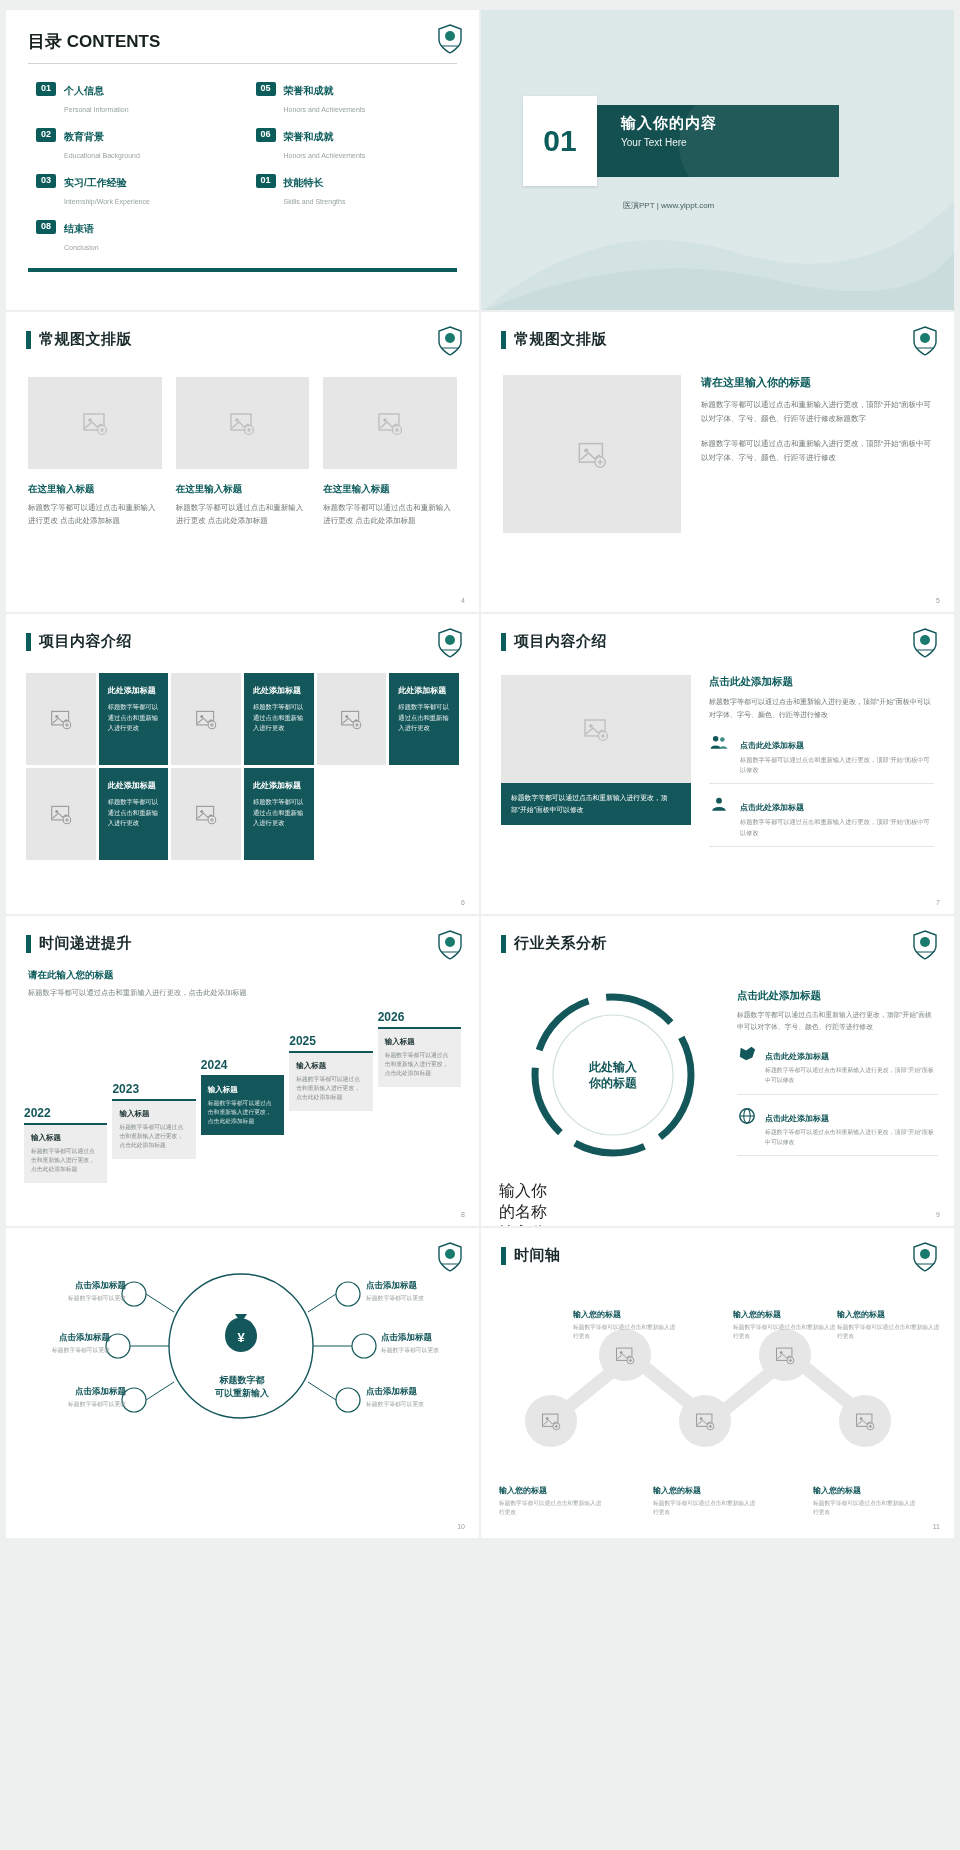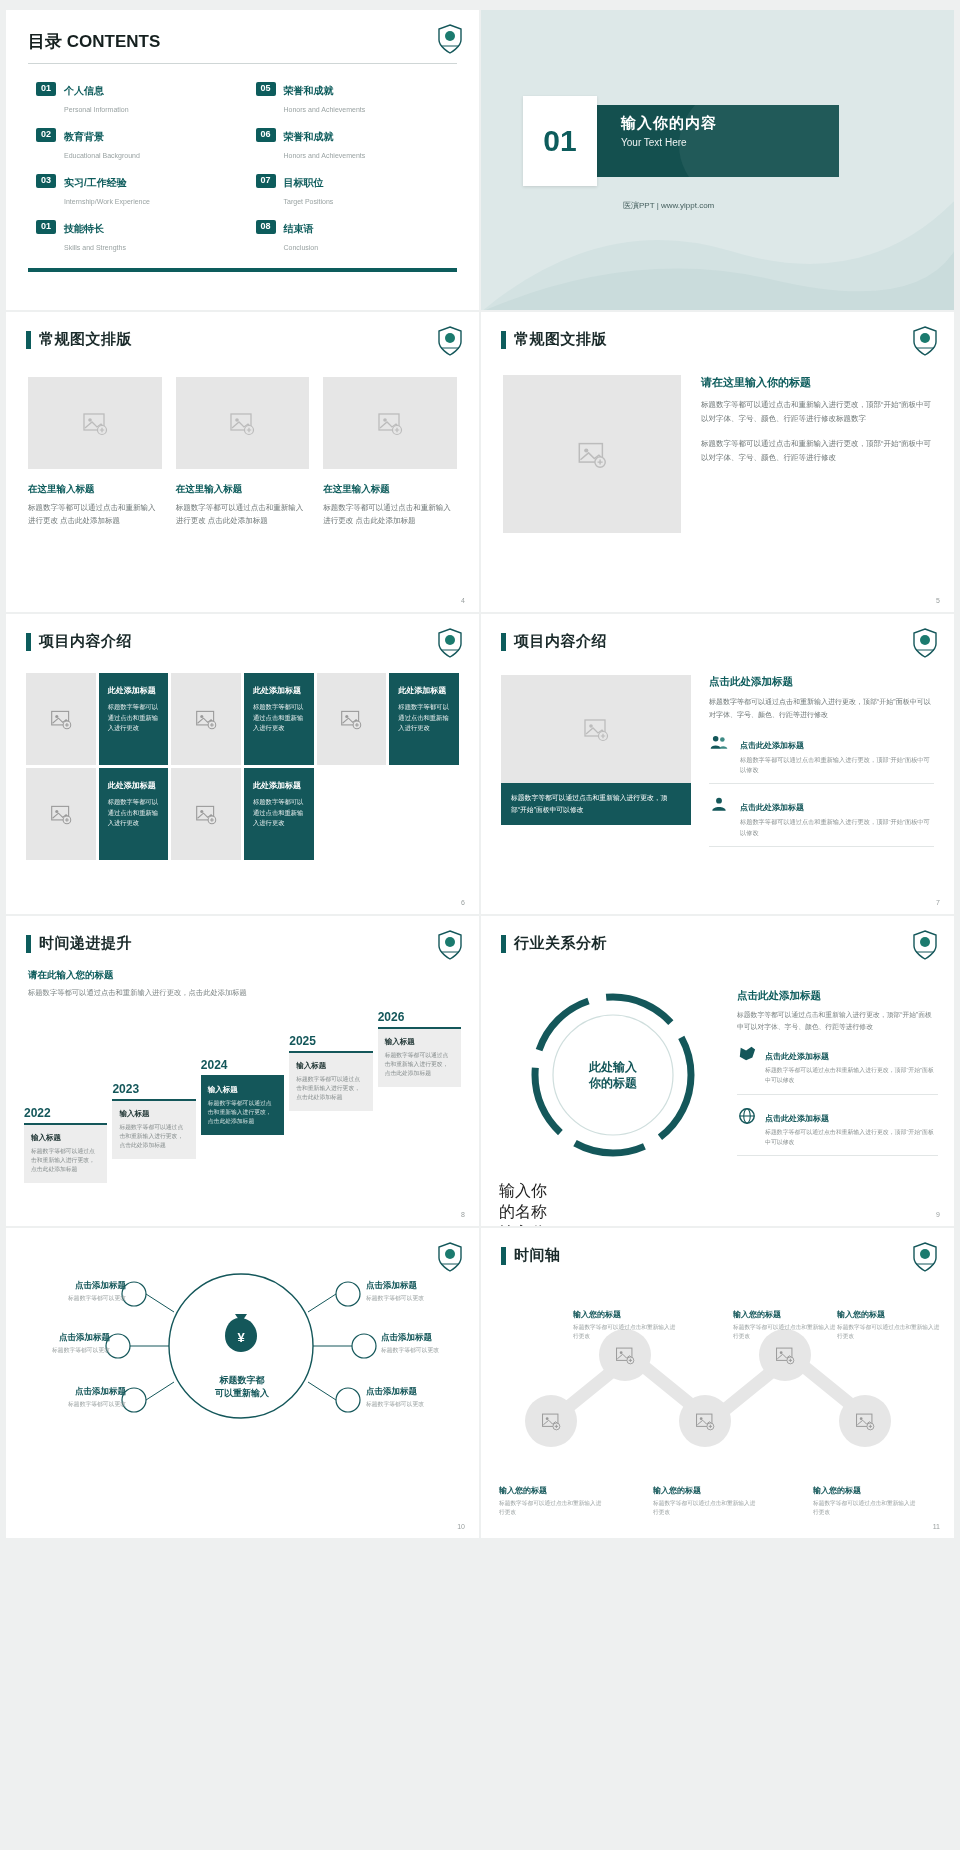--- a/index.html
+++ b/index.html
@@ -243,24 +243,20 @@
         <span class="toc-num">02</span>
         <span><span class="toc-cn">教育背景</span><br><span class="toc-en">Educational Background</span></span>
       </div>
       <div class="toc-item">
         <span class="toc-num">06</span>
         <span><span class="toc-cn">荣誉和成就</span><br><span class="toc-en">Honors and Achievements</span></span>
       </div>
       <div class="toc-item">
         <span class="toc-num">03</span>
         <span><span class="toc-cn">实习/工作经验</span><br><span class="toc-en">Internship/Work Experience</span></span>
-      </div>
-      <div class="toc-item">
-        <span class="toc-num">07</span>
-        <span><span class="toc-cn">目标职位</span><br><span class="toc-en">Target Positions</span></span>
       </div>
       <div class="toc-item">
         <span class="toc-num">01</span>
         <span><span class="toc-cn">技能特长</span><br><span class="toc-en">Skills and Strengths</span></span>
       </div>
       <div class="toc-item">
         <span class="toc-num">08</span>
         <span><span class="toc-cn">结束语</span><br><span class="toc-en">Conclusion</span></span>
       </div>
     </div>

